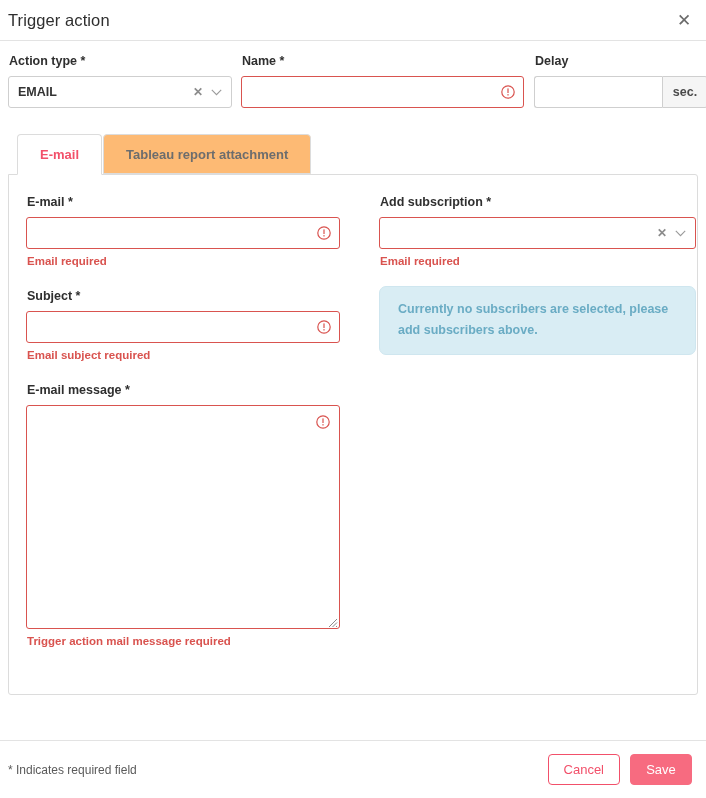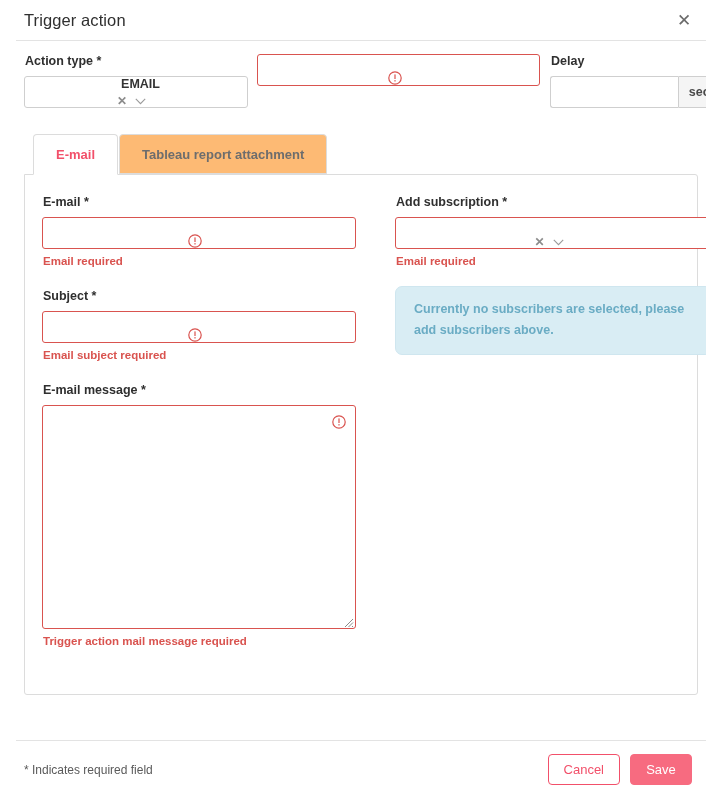--- a/index.html
+++ b/index.html
@@ -11,21 +11,20 @@
     -webkit-font-smoothing: antialiased;
   }
 
   .dialog {
     width: 706px;
     height: 798px;
     position: relative;
     background: #ffffff;
     display: flex;
     flex-direction: column;
-    padding-left: 16px;
   }
 
   
   .dlg-header {
     height: 41px;
     flex: 0 0 41px;
     border-bottom: 1px solid #e3e3e3;
     display: flex;
     align-items: center;
     padding: 0 14px 0 8px;
@@ -82,21 +81,20 @@
     height: 32px;
     width: 100%;
     border: 1px solid #cfcfcf;
     border-radius: 3px;
     background: #fff;
     display: flex;
     align-items: center;
     position: relative;
     font-size: 12.5px;
     color: #333;
-    flex-direction: column;
   }
   .ctl.invalid { border-color: #d9534f; }
 
   .ctl .value {
     padding-left: 9px;
     flex: 1 1 auto;
     font-size: 12.5px;
     color: #333;
     white-space: nowrap;
     overflow: hidden;
@@ -309,20 +307,21 @@
             <span class="ico-chev">
               <svg viewBox="0 0 11 7" width="11" height="7">
                   <path d="M0.8 0.8 L5.5 5.6 L10.2 0.8" fill="none" stroke="#9a9a9a" stroke-width="1.1"></path>
                 </svg>
             </span>
           </span>
         </div>
       </div>
 
       <div class="col-name">
+        <label class="fld-label">Name *</label>
         <div class="ctl invalid">
           <span class="value"></span>
           <span class="err-ico">
             <svg viewBox="0 0 14 14" width="14" height="14">
               <circle cx="7" cy="7" r="6.2" fill="none" stroke="#d9534f" stroke-width="1.2"></circle>
               <rect x="6.4" y="3.4" width="1.2" height="4.6" fill="#d9534f"></rect>
               <rect x="6.4" y="9.1" width="1.2" height="1.4" fill="#d9534f"></rect>
             </svg>
           </span>
         </div>

